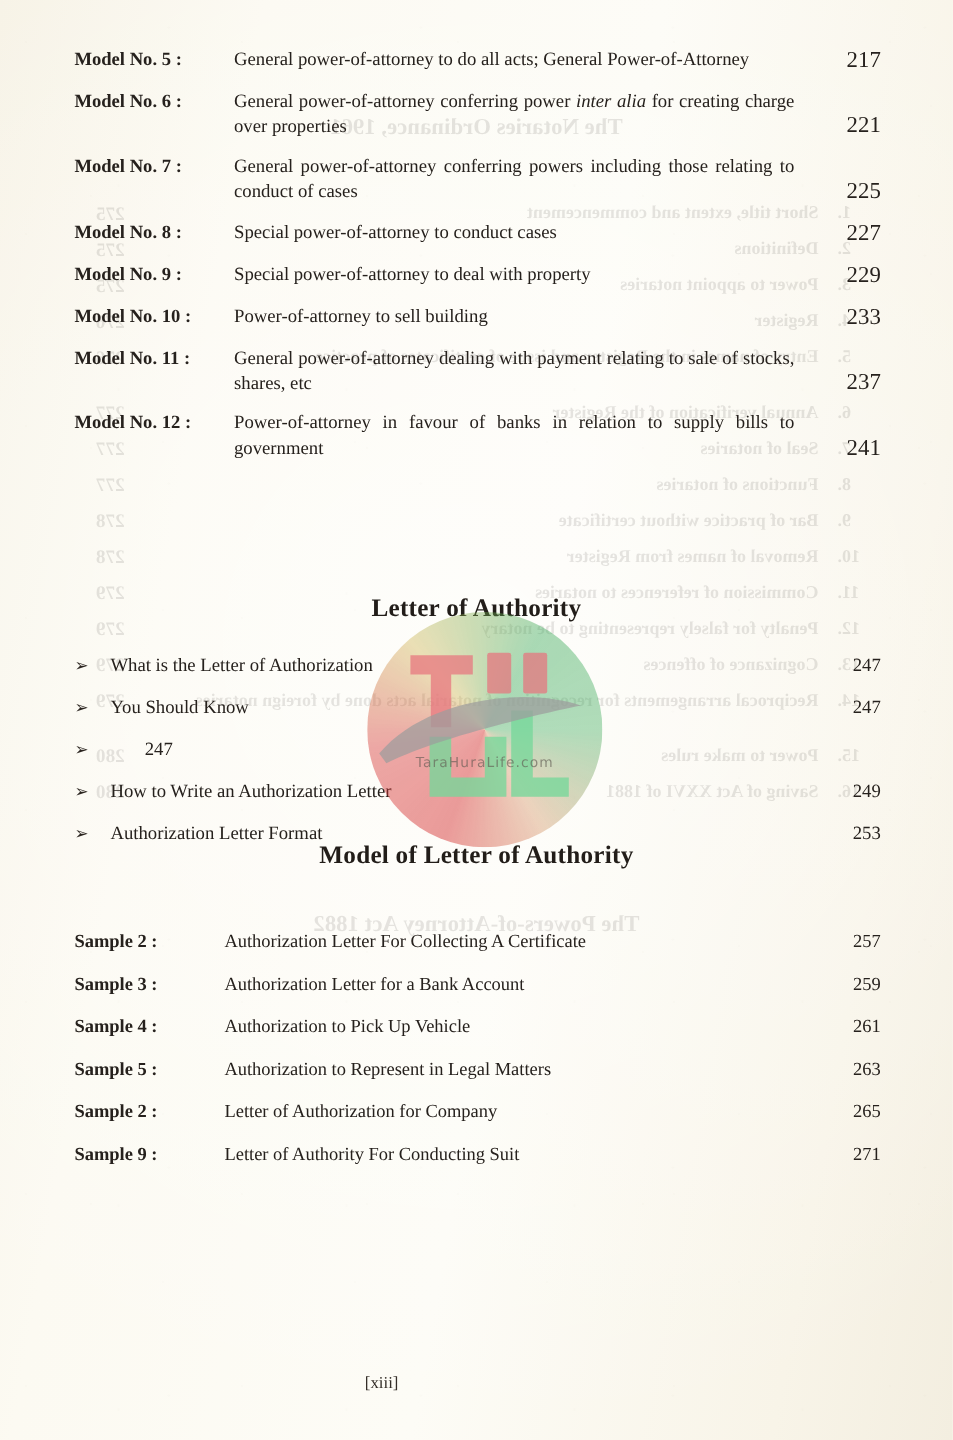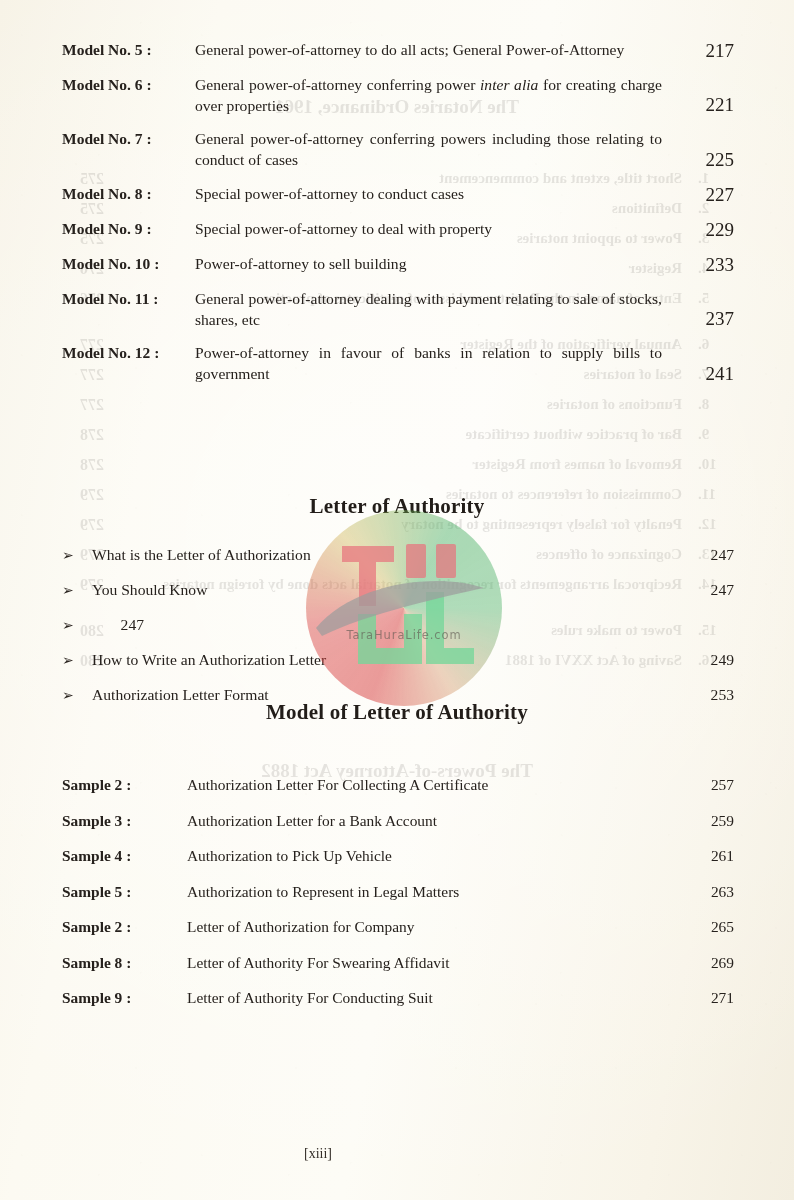--- a/index.html
+++ b/index.html
@@ -412,25 +412,20 @@
           <td class="s-label">Sample 5 :</td>
           <td class="s-title">Authorization to Represent in Legal Matters</td>
           <td class="s-page">263</td>
         </tr>
         <tr>
           <td class="s-label">Sample 2 :</td>
           <td class="s-title">Letter of Authorization for Company</td>
           <td class="s-page">265</td>
         </tr>
         <tr>
-          <td class="s-label">Sample 8 :</td>
-          <td class="s-title">Letter of Authority For Swearing Affidavit</td>
-          <td class="s-page">269</td>
-        </tr>
-        <tr>
           <td class="s-label">Sample 9 :</td>
           <td class="s-title">Letter of Authority For Conducting Suit</td>
           <td class="s-page">271</td>
         </tr>
       </tbody>
   </table>
 
   <div class="folio">[xiii]</div>
 </div>
 

